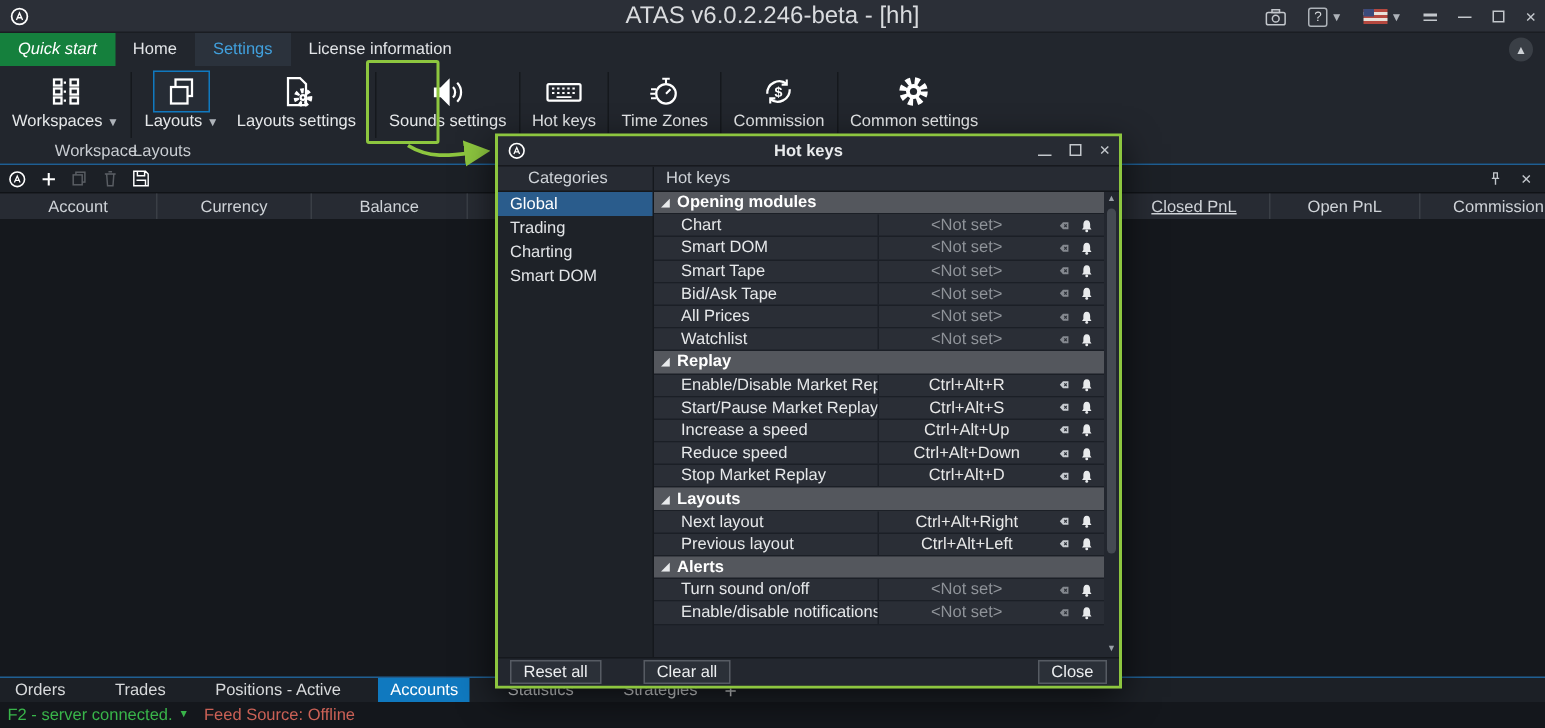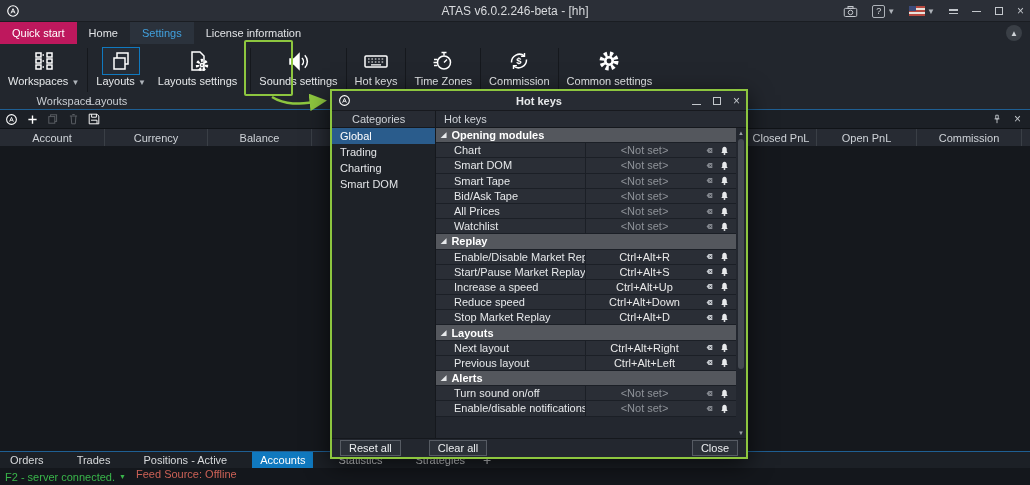--- a/index.html
+++ b/index.html
@@ -1,36 +1,36 @@
 <!DOCTYPE html>
 <html><head>
 <meta charset="utf-8">
 <style>
   html,body{margin:0;padding:0;background:#101317;}
   *{box-sizing:border-box;font-family:"Liberation Sans",sans-serif;}
   .window{position:relative;width:1030px;height:485px;background:#22262d;color:#e6e8ea;overflow:hidden;font-size:11px;}
 
   
   .titlebar{position:absolute;left:0;top:0;width:100%;height:22px;background:#2b2f37;display:flex;align-items:center;padding:0 6px;border-bottom:1px solid #1a1d22;}
-  .titlebar .win-title{position:absolute;left:0;right:0;text-align:center;font-size:12px;color:#d9dbde;pointer-events:none;}
+  .titlebar .win-title{position:absolute;left:0;right:0;text-align:center;font-size:16px;color:#d9dbde;pointer-events:none;}
   .tb-right{position:absolute;right:6px;top:0;height:22px;display:flex;align-items:center;gap:14px;}
   .tb-btn{display:flex;align-items:center;gap:2px;color:#c3c7cc;cursor:default;}
   .caret-sm{font-size:8px;color:#aeb3b9;}
   .help-box{width:13px;height:13px;border:1px solid #aeb3b9;border-radius:2px;display:flex;align-items:center;justify-content:center;font-size:9px;color:#d5d8db;}
   .flag{width:16px;height:10px;background:repeating-linear-gradient(#b5483f 0 2px,#e9e2da 2px 4px);position:relative;}
   .flag::before{content:"";position:absolute;left:0;top:0;width:7px;height:5px;background:#3b4a7a;}
   .glyph-min{width:9px;height:1px;background:#c3c7cc;display:inline-block;}
   .glyph-max{width:8px;height:8px;border:1px solid #c3c7cc;display:inline-block;}
   .glyph-x{font-size:12px;color:#c3c7cc;line-height:1;}
   .glyph-collapse{width:9px;height:5px;border-top:2px solid #c3c7cc;border-bottom:1px solid #c3c7cc;display:inline-block;}
 
   
   .tabrow{position:absolute;left:0;top:22px;width:100%;height:22px;background:#22262d;display:flex;align-items:stretch;}
   .ttab{padding:0 12px;display:flex;align-items:center;color:#e2e4e7;cursor:default;}
-  .ttab.primary{background:#be185d;color:#fff;}
+  .ttab.primary{background:#15803d;color:#fff;font-style:italic;}
   .ttab.selected{background:#2b323c;color:#41a0dd;}
   .ribbon-collapse{position:absolute;right:8px;top:3px;width:16px;height:16px;border-radius:50%;background:#3a3f46;color:#cfd3d7;font-size:8px;display:flex;align-items:center;justify-content:center;}
 
   
   .ribbon{position:absolute;left:0;top:44px;width:100%;height:52px;display:flex;align-items:stretch;padding-left:2px;}
   .rbtn{display:flex;flex-direction:column;align-items:center;justify-content:flex-start;padding:3px 6px 1px;min-width:44px;text-align:center;line-height:11px;color:#e6e8ea;cursor:default;}
   .rbtn .ricon{height:28px;display:flex;align-items:center;justify-content:center;margin-bottom:1px;}
   .rbtn svg{stroke:#fff;fill:none;stroke-width:1.5;}
   .rbtn .lbl{white-space:pre-line;}
   .rbtn.pressed .ricon{border:1px solid #1079bf;background:#262c35;padding:0 6px;}
@@ -48,21 +48,21 @@
   .thead-right{position:absolute;left:746px;top:0;height:100%;display:flex;}
   .tbody{height:306px;background:#15181d;}
 
   
   .bottomtabs{position:absolute;left:0;top:451px;width:100%;height:17px;background:#1c2026;border-top:1px solid #1f5f93;display:flex;align-items:stretch;padding-left:2px;}
   .btab{padding:0 8px;display:flex;align-items:center;color:#d8dadc;cursor:default;}
   .btab.active{background:#1079bf;color:#fff;}
   .btab-add{padding:0 10px;display:flex;align-items:center;font-size:14px;color:#d8dadc;}
 
   
-  .statusbar{position:absolute;left:0;top:468px;width:100%;height:17px;background:#14171c;display:flex;gap:10px;padding:0 5px;}
+  .statusbar{position:absolute;left:0;top:468px;width:100%;height:17px;background:#14171c;display:flex;align-items:center;gap:10px;padding:0 5px;}
   .st-conn{color:#39b54a;display:flex;align-items:center;gap:4px;}
   .st-conn .caret-sm{color:#39b54a;font-size:7px;}
   .st-feed{color:#cb6156;}
 
   
   .dialog{position:absolute;left:330px;top:89px;width:418px;height:370px;background:#23272f;border:2px solid #8dc63f;box-shadow:0 6px 22px rgba(0,0,0,.65);display:flex;flex-direction:column;}
   .dlg-title{height:20px;background:#272b33;display:flex;align-items:center;padding:0 6px;position:relative;border-bottom:1px solid #17191e;}
   .dlg-title .dtitle{position:absolute;left:0;right:0;text-align:center;font-weight:bold;font-size:11px;color:#e8eaec;}
   .dlg-title .dlg-btns{margin-left:auto;display:flex;align-items:center;gap:12px;z-index:1;}
   .dlg-body{flex:1;display:flex;min-height:0;}
@@ -280,21 +280,21 @@
         <span class="glyph-x">×</span>
       </div>
     </div>
     <div class="thead">
       <div id="thead-left" style="display:flex;height:100%;">
           <div class="thcell" style="width: 105px;">Account</div>
           <div class="thcell" style="width: 103px;">Currency</div>
           <div class="thcell" style="width: 104px;">Balance</div>
         </div>
       <div class="thead-right" id="thead-right">
-          <div class="thcell" style="width: 71px;">Closed PnL</div>
+          <div class="thcell" style="width: 101px; text-decoration: underline;">Closed PnL</div>
           <div class="thcell" style="width: 100px;">Open PnL</div>
           <div class="thcell" style="width: 105px;">Commission</div>
         </div>
     </div>
     <div class="tbody"></div>
   </div>
 
   <div class="bottomtabs">
     <div id="btabs" style="display:flex;gap:17px;">
         <div class="btab">Orders</div>

